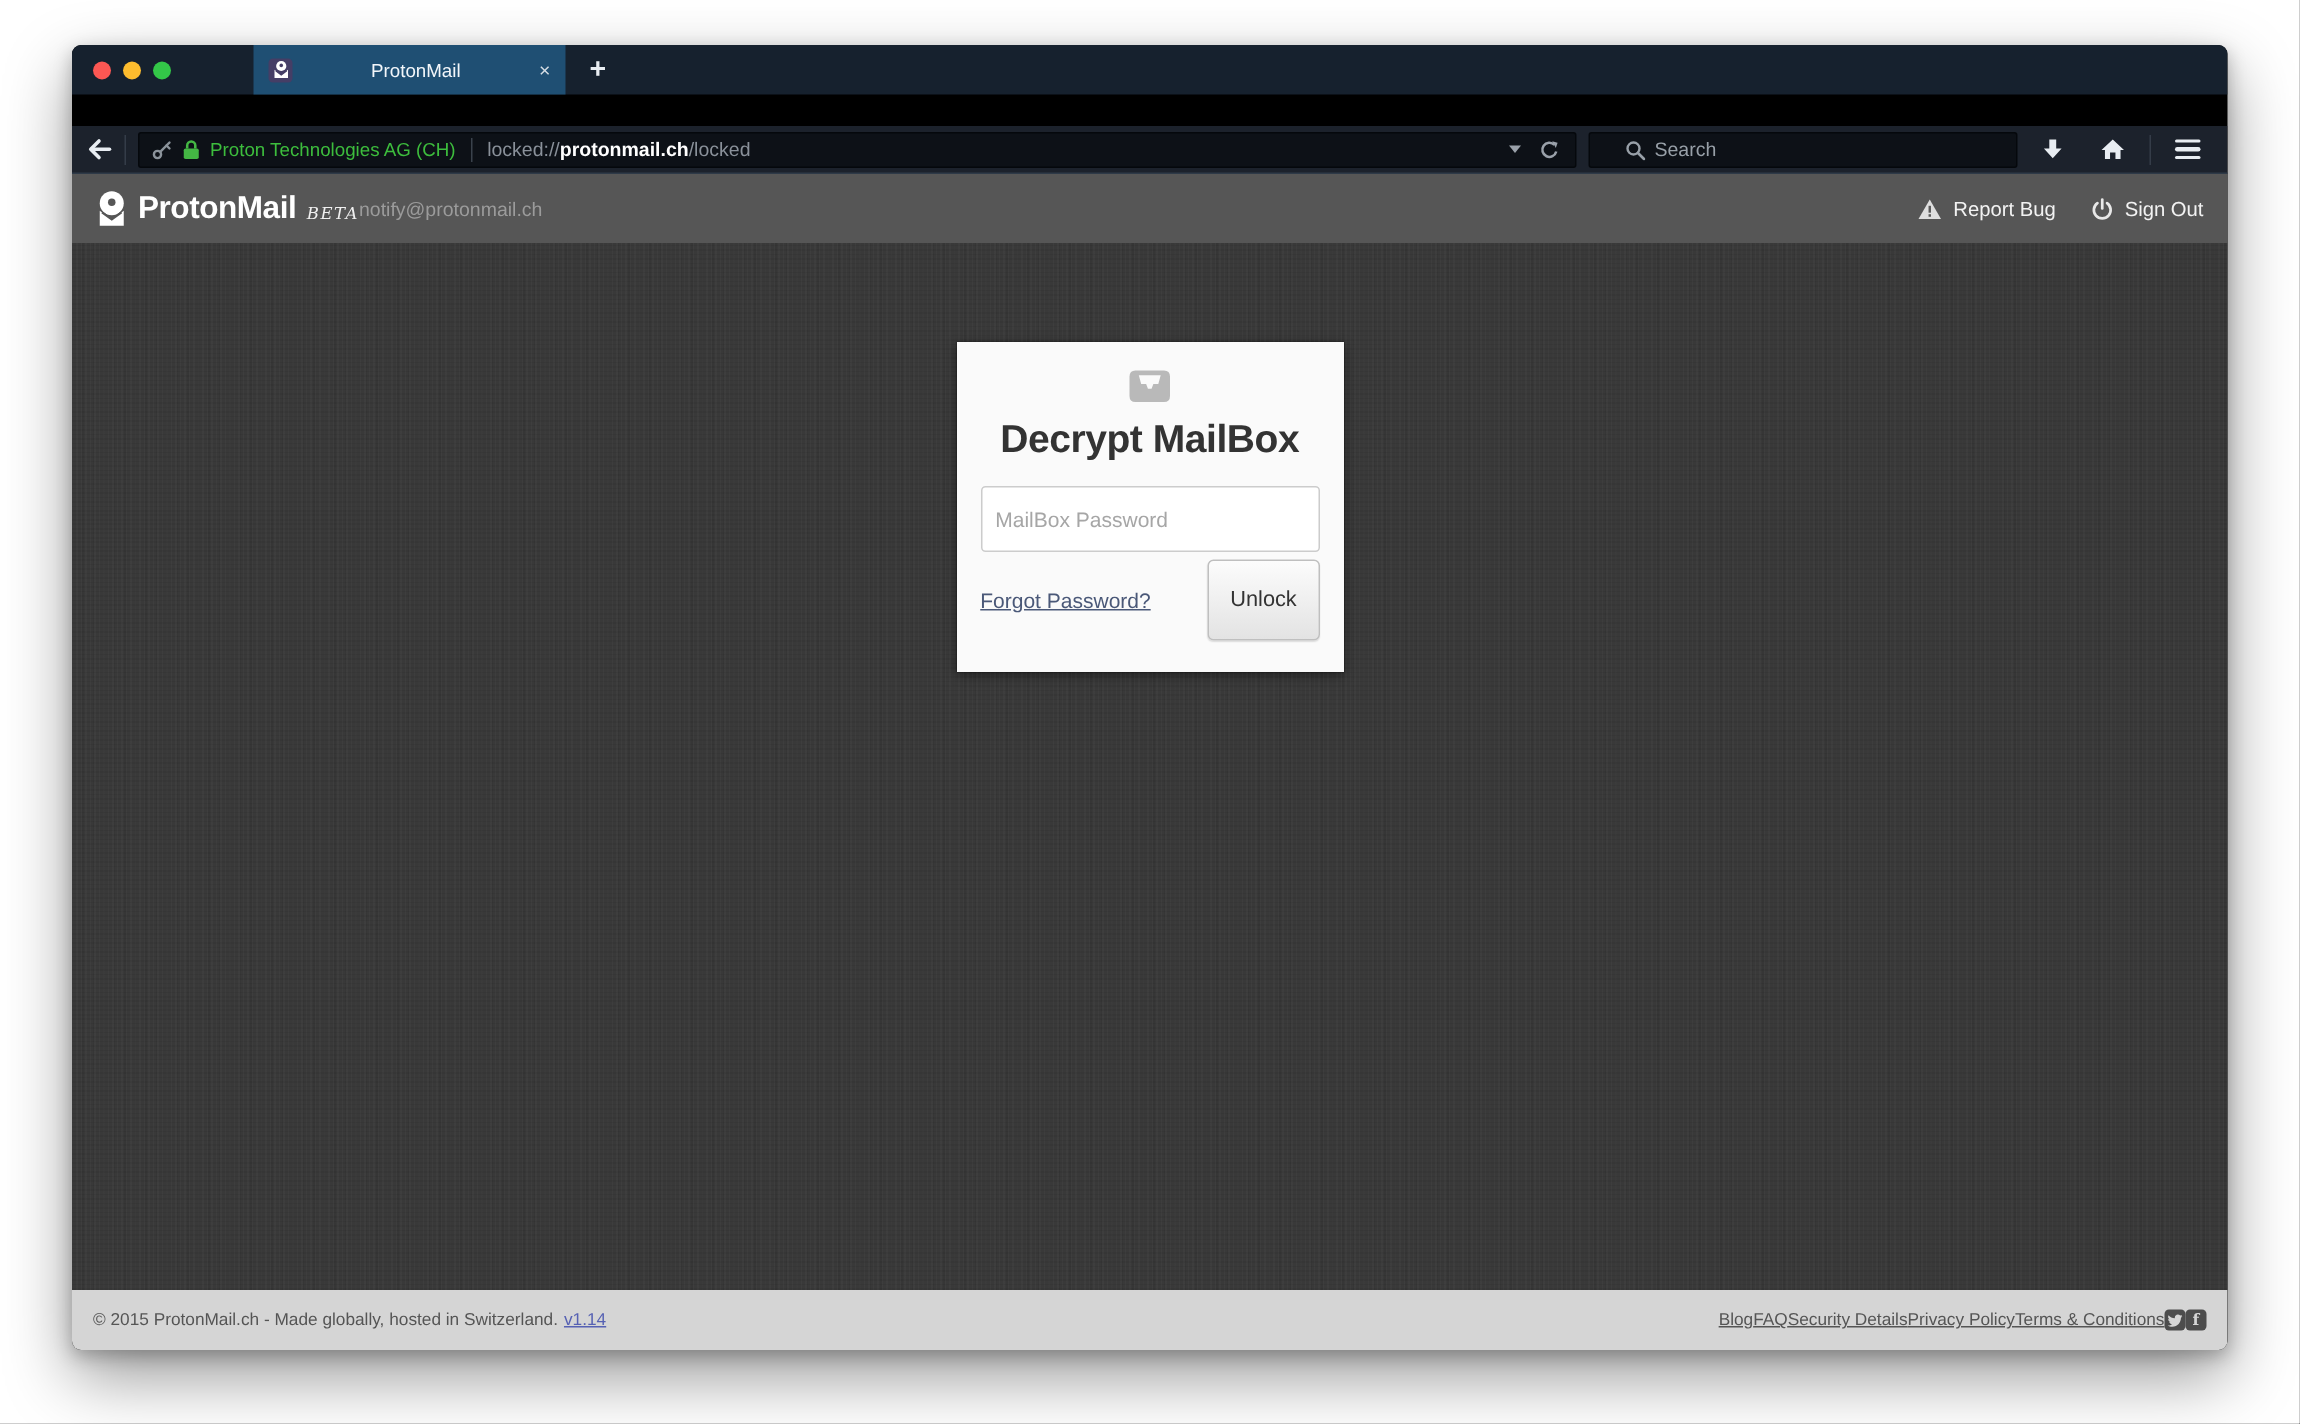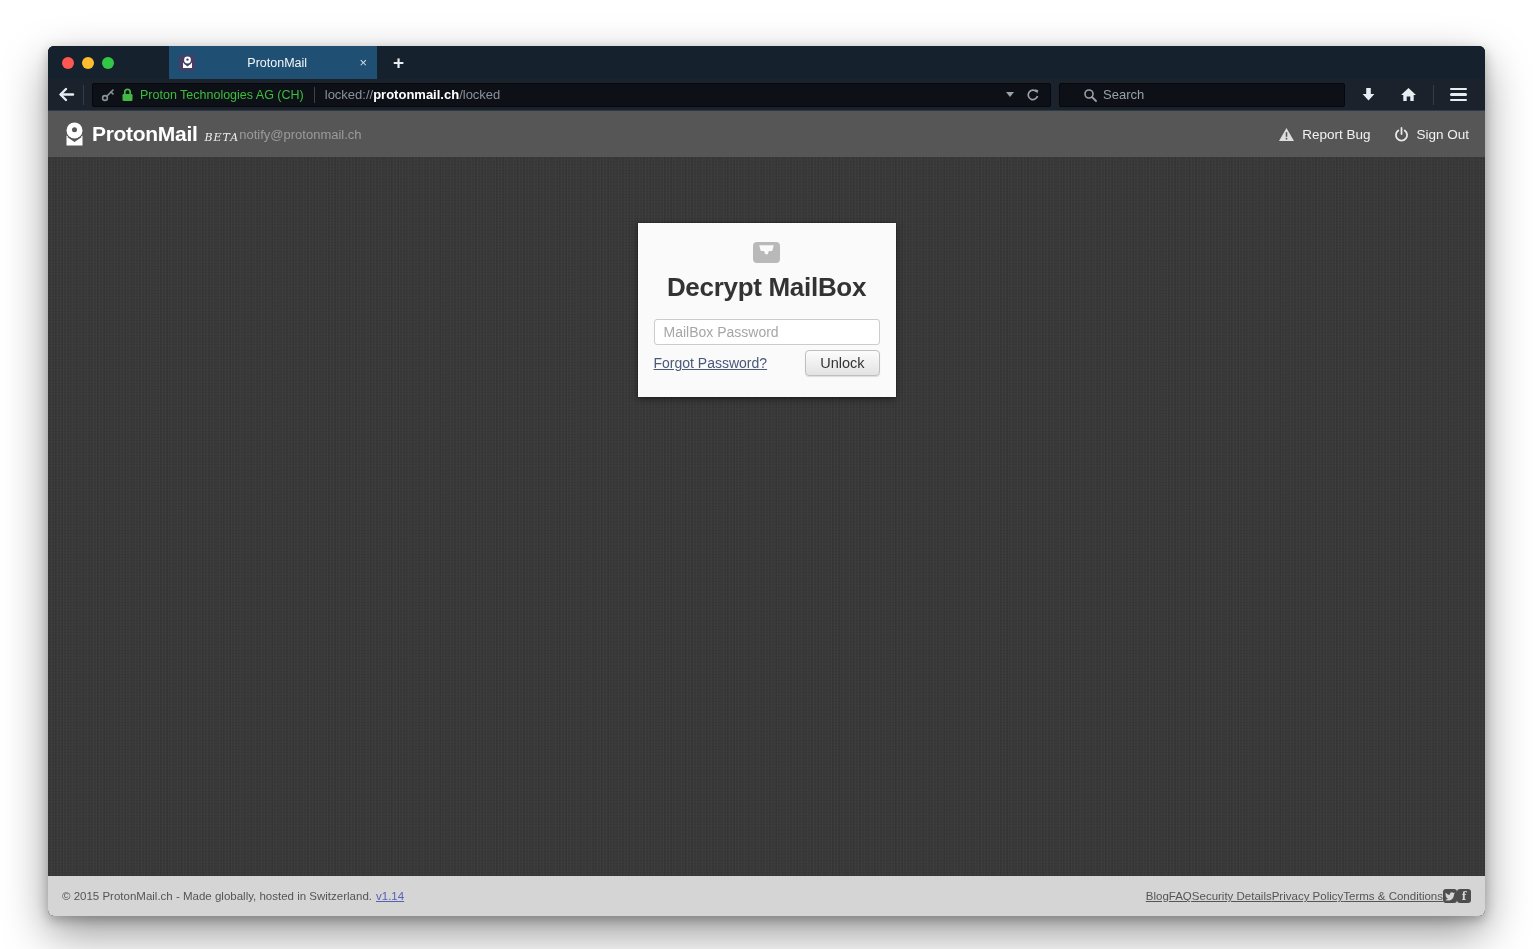--- a/index.html
+++ b/index.html
@@ -1,36 +1,36 @@
 <!DOCTYPE html>
 <html><head>
 <meta charset="utf-8">
 <style>
   * { margin:0; padding:0; box-sizing:border-box; }
   html,body { width:1533px; height:949px; background:#ffffff; font-family:"Liberation Sans", sans-serif; }
   .window {
-    position:absolute; left:48px; top:46px; width:1437px; height:870px;
+    position:absolute; left:48px; top:30px; width:1437px; height:870px;
     border-radius:6px; overflow:hidden; display:flex; flex-direction:column;
     box-shadow:0 18px 45px rgba(0,0,0,.40), 0 4px 12px rgba(0,0,0,.25);
     background:#000000;
   }
 
   
   .tabbar { height:33px; background:#16212e; display:flex; align-items:stretch; flex:0 0 auto; }
   .traffic { display:flex; align-items:center; gap:8px; padding-left:14px; }
   .tl { width:12px; height:12px; border-radius:50%; display:inline-block; }
   .tl.red { background:#fc5753; } .tl.yellow { background:#fdbc2e; } .tl.green { background:#33c748; }
   .tab { margin-left:55px; width:208px; background:#1f4f73; display:flex; align-items:center; padding:0 10px; gap:8px; }
   .favicon { width:16px; height:16px; background:#453e66; border-radius:3px; display:flex; align-items:center; justify-content:center; flex:0 0 auto; }
   .tab-title { flex:1; text-align:center; color:#f2f6fa; font-size:12.5px; white-space:nowrap; overflow:hidden; }
   .tab-close { color:#d5dde4; font-size:13px; line-height:1; cursor:default; }
   .newtab { align-self:center; margin-left:16px; color:#e8edf2; font-size:19px; font-weight:bold; line-height:1; }
 
   
-  .navbar { height:32px; background:#1c222c; border-bottom:1px solid #2e3a48; display:flex; align-items:center; padding:0 10px; gap:8px; flex:0 0 auto; }
+  .navbar { height:32px; background:#1c222c; border-bottom:1px solid #2e3a48; display:flex; align-items:center; padding:0 10px; gap:8px; flex:0 0 auto;margin-top:21px; }
   .nav-divider { width:1px; height:20px; background:#343c48; }
   .icon-btn { display:flex; align-items:center; justify-content:center; }
   .urlfield { flex:1; height:24px; background:#0d1117; border:1px solid #05080c; border-radius:2px; display:flex; align-items:center; padding:0 8px; gap:6px; }
   .identity { display:flex; align-items:center; gap:6px; }
   .identity-label { color:#3dbd3d; font-size:12.5px; white-space:nowrap; }
   .url-sep { width:1px; height:16px; background:#3a424c; margin:0 4px; }
   .url-text { font-size:13px; white-space:nowrap; }
   .url-scheme, .url-path { color:#8a919a; }
   .url-domain { color:#ffffff; font-weight:bold;text-align:center; }
   .url-right { margin-left:auto; display:flex; align-items:center; gap:12px; padding-right:2px; }
@@ -59,31 +59,31 @@
       repeating-linear-gradient(0deg, rgba(0,0,0,.06) 0 1px, transparent 1px 3px),
       repeating-linear-gradient(90deg, rgba(0,0,0,.05) 0 1px, transparent 1px 7px);
   }
   .card {
     width:258px; margin:66px auto 0; background:#fafafa; text-align:center;
     padding:17px 16px 21px;
     box-shadow:0 0 1px rgba(0,0,0,.7), 0 2px 7px rgba(0,0,0,.45);
   }
   .card-title { color:#333333; font-size:26px; font-weight:bold; margin:7px 0 16px; letter-spacing:-0.3px; }
   .pw-input {
-    width:100%; height:26px; border:1px solid #cccccc; border-radius:3px;
+    width:100%; height:44px; border:1px solid #cccccc; border-radius:3px;
     padding:0 9px; font-size:14px; color:#333; background:#ffffff; outline:none;
     font-family:"Liberation Sans", sans-serif;
   }
   .pw-input::placeholder { color:#a6a6a6; }
   .card-row { margin-top:5px; display:flex; justify-content:space-between; align-items:center; }
   .forgot { color:#4a5878; font-size:14px; text-decoration:underline; cursor:pointer; }
   .unlock-btn {
     font-family:"Liberation Sans", sans-serif; font-size:14.5px; color:#333333;
     background:linear-gradient(#fcfcfc,#e3e3e3); border:1px solid #bfbfbf; border-radius:4px;
-    padding:4px 14px; box-shadow:0 1px 1px rgba(0,0,0,.12); cursor:pointer;
+    padding:18px 14px; box-shadow:0 1px 1px rgba(0,0,0,.12); cursor:pointer;
   }
 
   
   .footer { height:40px; background:#d5d5d5; display:flex; align-items:center; padding:0 14px; font-size:11.5px; color:#555555; flex:0 0 auto; }
   .version-link { color:#5661b3; text-decoration:underline; margin-left:4px; cursor:pointer; }
   .footer-right { margin-left:auto; display:flex; align-items:center; }
   .footer-link { color:#555555; text-decoration:underline; cursor:pointer; white-space:nowrap; }
   .social { width:14px; height:14px; background:#4d4d4d; border-radius:3px; display:flex; align-items:center; justify-content:center; }
   .fb-glyph { color:#d5d5d5; font-size:10.5px; font-weight:bold; line-height:1; font-family:"DejaVu Serif", serif; }
 </style>

